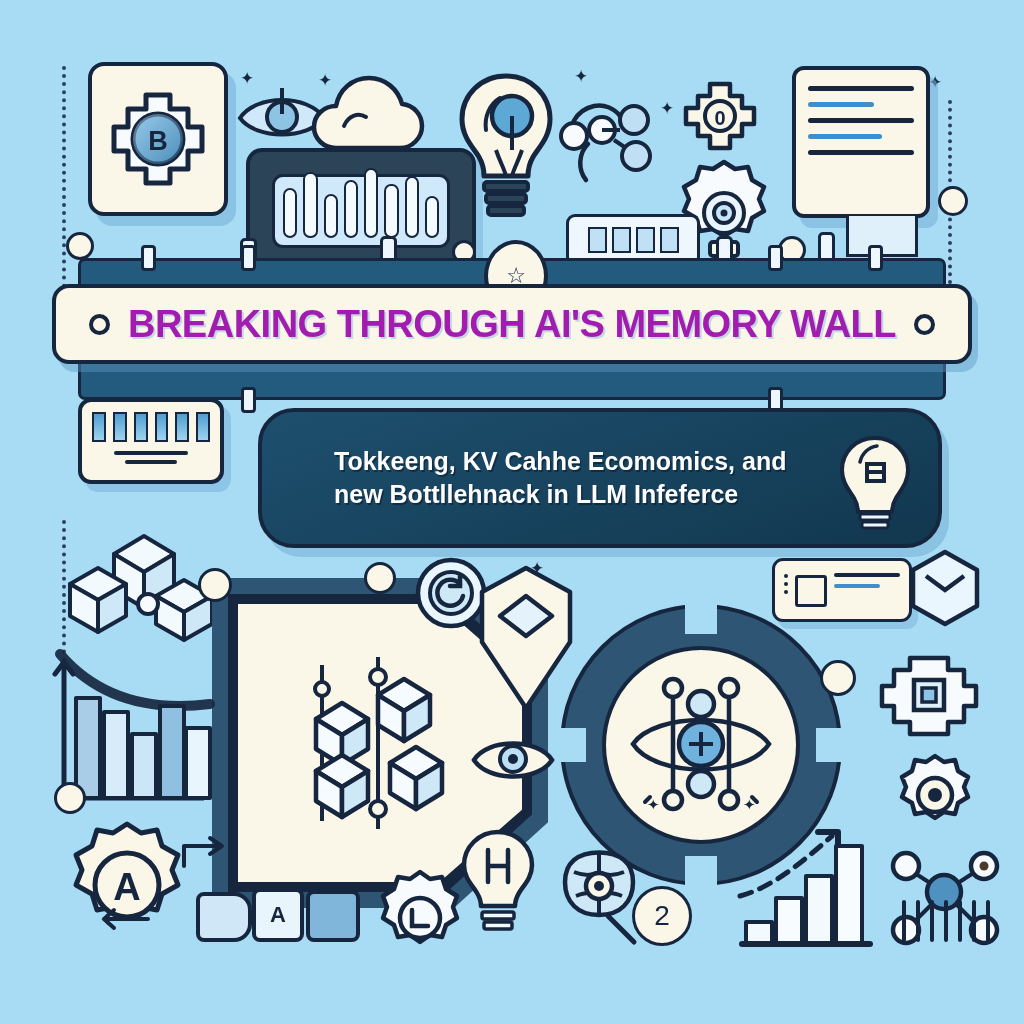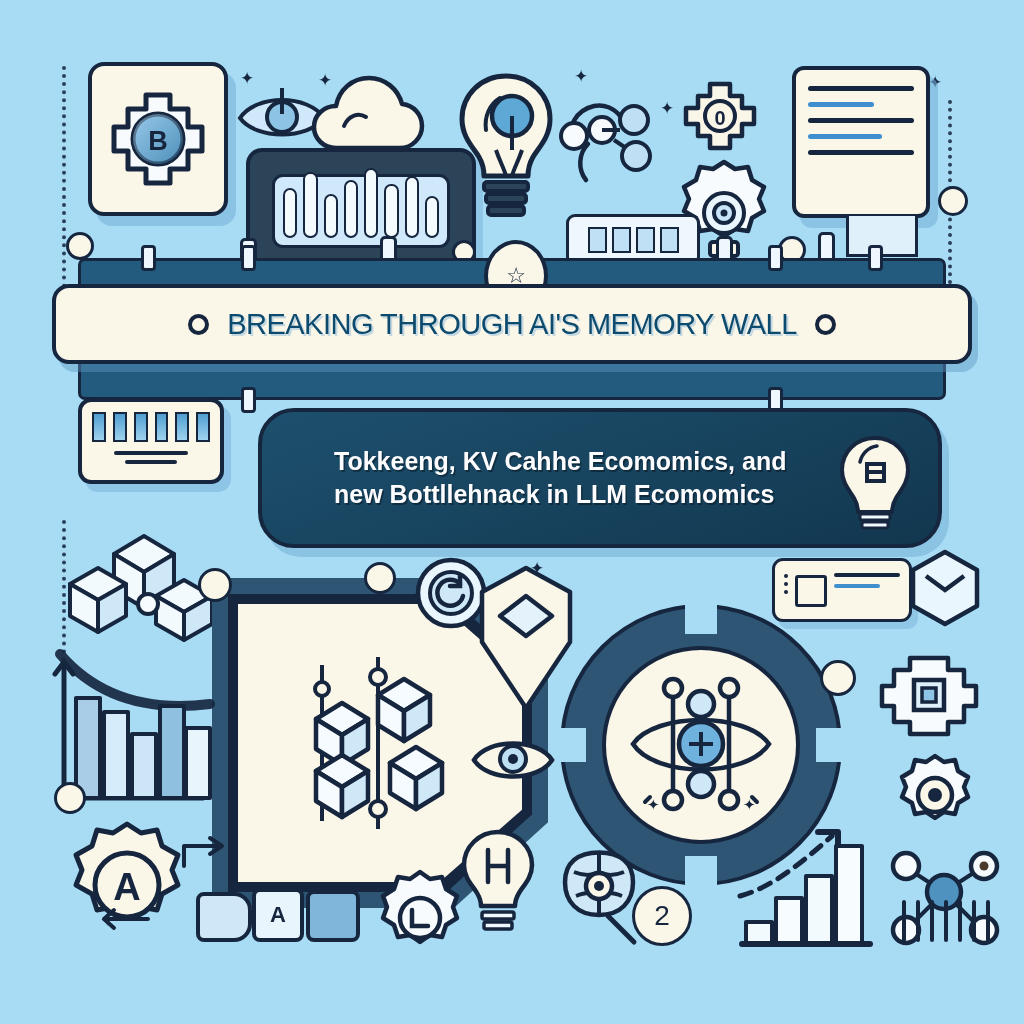--- a/index.html
+++ b/index.html
@@ -36,21 +36,21 @@
     display:flex;align-items:center;justify-content:center;
     gap:18px;
     box-shadow:6px 8px 0 rgba(90,150,195,.45);
     z-index:12;
   }
   #title-banner .dot{
     width:13px;height:13px;border-radius:50%;
     border:4px solid #16263f;background:#faf6e8;flex:0 0 auto;
   }
   #title-text{
-    font-size:29px;font-weight:normal;color:#0c4a6e;
+    font-size:38px;font-weight:bold;color:#a21caf;
     letter-spacing:-.5px;white-space:nowrap;
     text-shadow:2px 2px 0 rgba(140,185,220,.5);
     font-family:"Liberation Sans",sans-serif;
   }
 
   .title-medal{
     position:absolute;left:50%;margin-left:-28px;top:240px;
     width:56px;height:64px;border-radius:50%;
     background:#faf6e8;border:4px solid #16263f;
     z-index:11;display:flex;align-items:center;justify-content:center;
@@ -331,21 +331,21 @@
 
   <div id="title-banner">
     <span class="dot"></span>
     <span id="title-text">BREAKING THROUGH AI'S MEMORY WALL</span>
     <span class="dot"></span>
   </div>
 
   <div id="subtitle-pill">
     <div id="subtitle-text">
       <span>Tokkeeng, KV Cahhe Ecomomics, and</span>
-      <span>new Bottllehnack in LLM Ecomomics</span>
+      <span>new Bottllehnack in LLM Infeferce</span>
     </div>
     <svg class="bulb-pill" viewBox="0 0 78 94">
       <path d="M39 4C20 4 6 18 6 36c0 13 8 21 12 28 3 5 4 9 4 14h34c0-5 1-9 4-14 4-7 12-15 12-28C72 18 58 4 39 4z" fill="#faf6e8" stroke="#16263f" stroke-width="4" stroke-linejoin="round"></path>
       <path d="M24 28c2-9 9-15 17-16" stroke="#16263f" stroke-width="3.5" fill="none" stroke-linecap="round"></path>
       <rect x="31" y="30" width="17" height="17" fill="none" stroke="#16263f" stroke-width="4"></rect>
       <path d="M31 38h17" stroke="#16263f" stroke-width="4"></path>
       <rect x="24" y="80" width="30" height="6" rx="2" fill="#f0f8ff" stroke="#16263f" stroke-width="3"></rect>
       <rect x="26" y="88" width="26" height="6" rx="2" fill="#f0f8ff" stroke="#16263f" stroke-width="3"></rect>
     </svg>
   </div>

